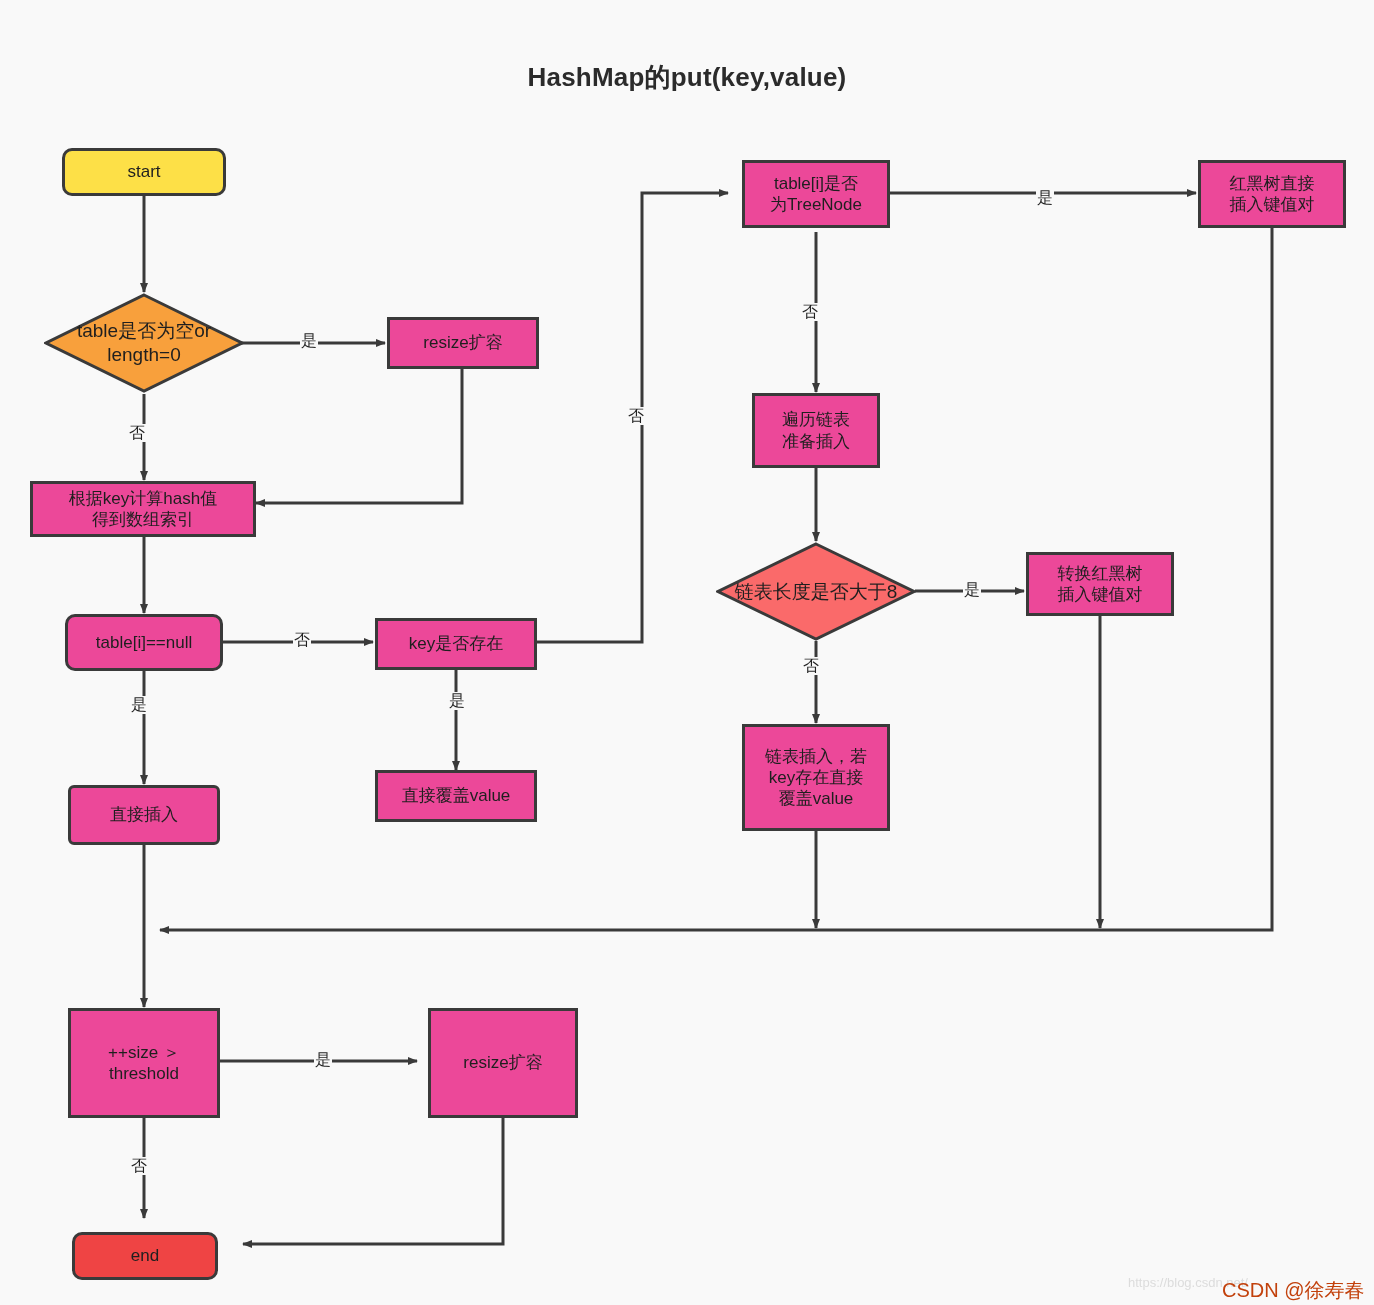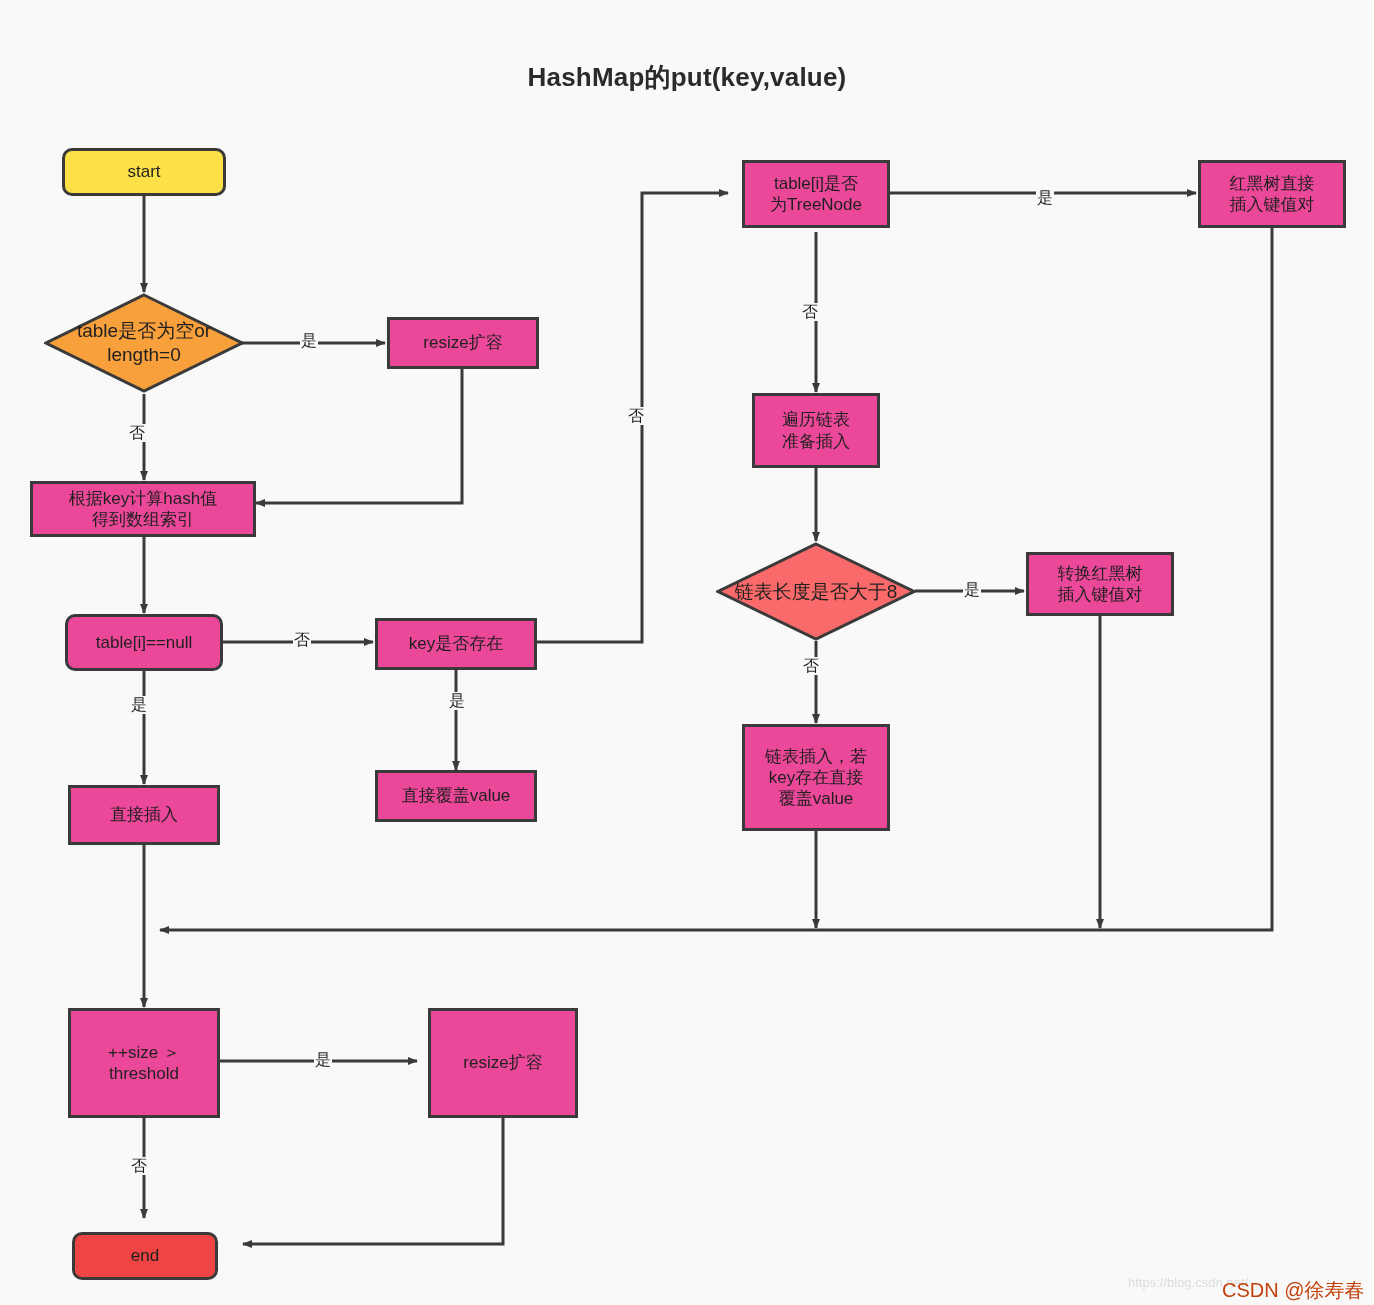--- a/index.html
+++ b/index.html
@@ -181,21 +181,21 @@
 
   <div class="node" style="left:30px; top:481px; width:226px; height:56px;">根据key计算hash值
 得到数组索引</div>
 
   <div class="node" style="left:65px; top:614px; width:158px; height:57px;border-radius:10px;">table[i]==null</div>
 
   <div class="node" style="left:375px; top:618px; width:162px; height:52px;">key是否存在</div>
 
   <div class="node" style="left:375px; top:770px; width:162px; height:52px;">直接覆盖value</div>
 
-  <div class="node" style="left:68px; top:785px; width:152px; height:60px;">直接插入</div>
+  <div class="node" style="left:68px; top:785px; width:152px; height:60px;border-radius:6px;">直接插入</div>
 
   <div class="node" style="left:742px; top:160px; width:148px; height:68px;">table[i]是否
 为TreeNode</div>
 
   <div class="node" style="left:1198px; top:160px; width:148px; height:68px;">红黑树直接
 插入键值对</div>
 
   <div class="node" style="left:752px; top:393px; width:128px; height:75px;">遍历链表
 准备插入</div>
 

